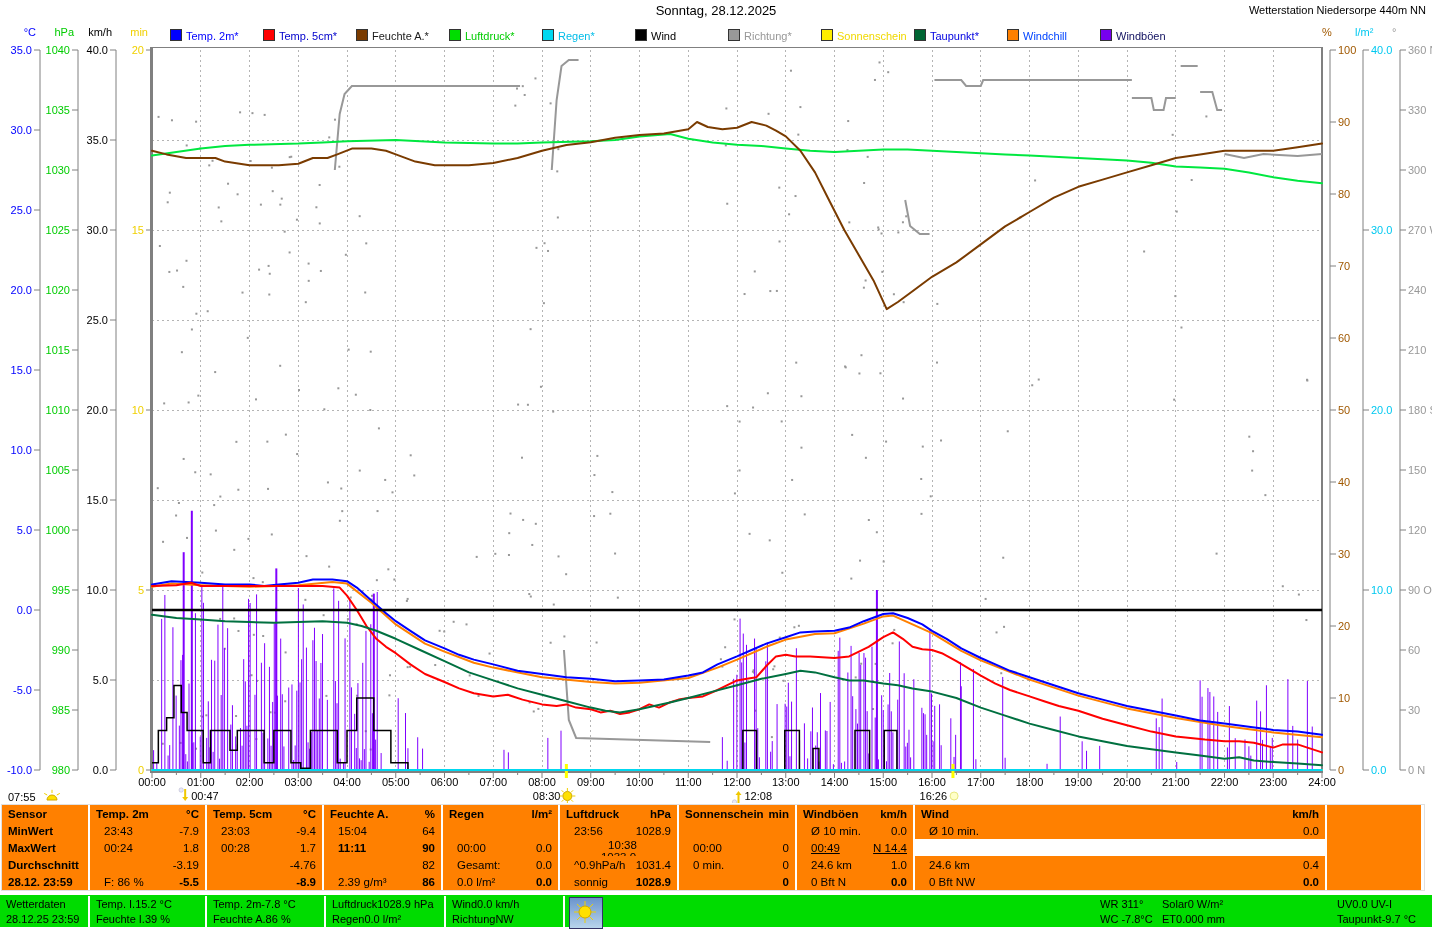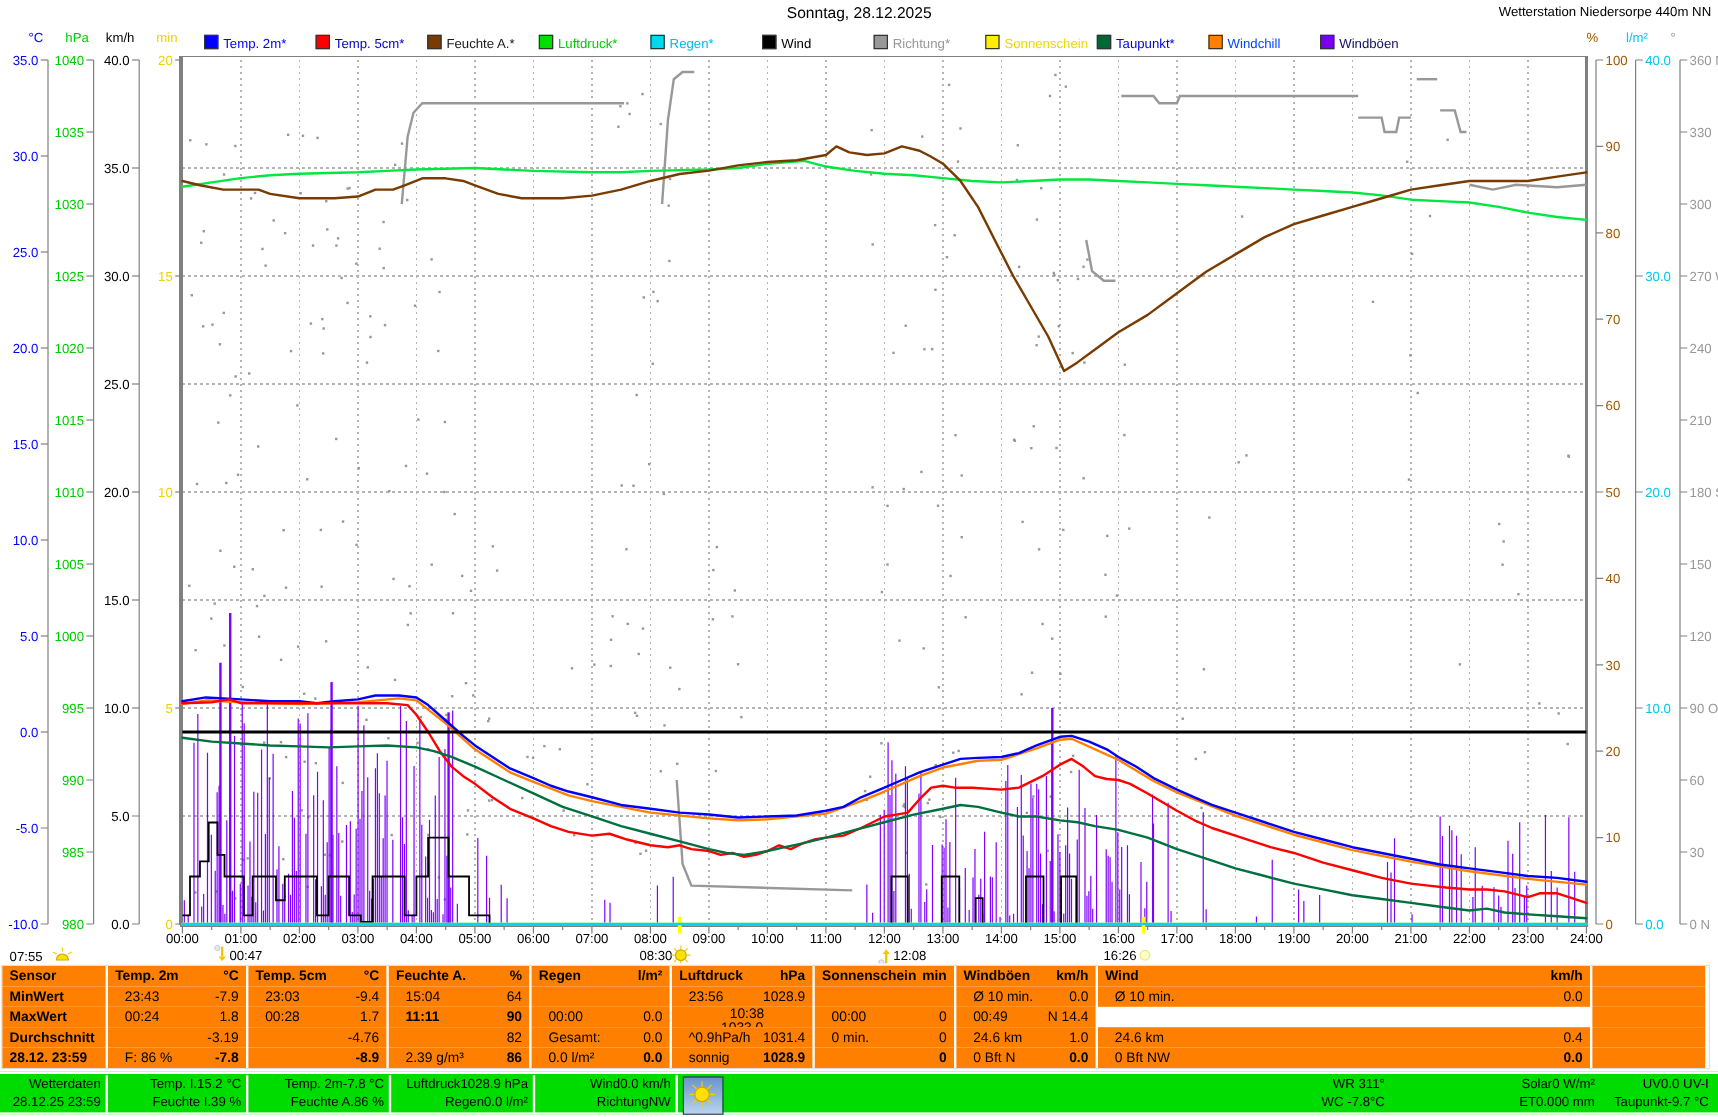--- a/index.html
+++ b/index.html
@@ -23,21 +23,21 @@
   .st-label{font-weight:bold;padding-left:6px}
   .st-hdr{font-weight:bold}
   .st-bold{font-weight:bold}
   .st-l{padding-left:8px}
   
   #status-bar{position:absolute;top:893px;left:0;width:1432px;height:36px;background:#00dc00;
       border-top:2px solid #fff;border-bottom:2px solid #fff;box-sizing:border-box;font-size:11px}
   .sb-cell{position:absolute;top:1px;height:32px;border-right:2px solid #fff;padding:1px 4px 0 4px;
       box-sizing:border-box}
   .sb-cell-r{position:absolute;top:1px;height:32px;padding:1px 4px 0 4px;box-sizing:border-box}
-  .sb-row{display:flex;justify-content:flex-end;line-height:15px;white-space:nowrap}
+  .sb-row{display:flex;justify-content:flex-start;line-height:15px;white-space:nowrap}
   #weather-icon{position:absolute;top:2px;left:569px;width:32px;height:30px;border:1px solid #336;
       background:linear-gradient(180deg,#6a94cc,#b8d4ec)}
 </style>
 </head>
 <body>
 
 <div class="app">
   <div class="abs" id="page-title">Sonntag, 28.12.2025</div>
   <div class="abs" id="station-name">Wetterstation Niedersorpe 440m NN</div>
   <div id="legend">
@@ -1040,21 +1040,21 @@
         <span>0.0</span>
       </div>
       <div class="st-cell" style="grid-area: 3 / 6; flex-direction: column;">
         <span class="st-l">10:38</span>
         <span>1033.0</span>
       </div>
       <div class="st-cell" style="grid-area: 3 / 7;">
         <span class="st-l">00:00</span>
         <span>0</span>
       </div>
-      <div class="st-cell" style="grid-area: 3 / 8;">
+      <div class="st-cell" style="grid-area: 3 / 8; text-decoration: underline;">
         <span class="st-l">00:49</span>
         <span>N 14.4</span>
       </div>
       <div class="st-cell" style="grid-area: 3 / 10;"></div>
       <div class="st-cell st-label" style="grid-area: 4 / 1; justify-content: flex-start;">Durchschnitt</div>
       <div class="st-cell" style="grid-area: 4 / 2;">
         <span class="st-l"></span>
         <span>-3.19</span>
       </div>
       <div class="st-cell" style="grid-area: 4 / 3;">
@@ -1082,21 +1082,21 @@
         <span>1.0</span>
       </div>
       <div class="st-cell" style="grid-area: 4 / 9;">
         <span class="st-l">24.6 km</span>
         <span>0.4</span>
       </div>
       <div class="st-cell" style="grid-area: 4 / 10;"></div>
       <div class="st-cell st-label" style="grid-area: 5 / 1; justify-content: flex-start;">28.12. 23:59</div>
       <div class="st-cell" style="grid-area: 5 / 2;">
         <span class="st-l">F: 86 %</span>
-        <span class="st-bold">-7.8</span>
+        <span class="st-bold">-5.5</span>
       </div>
       <div class="st-cell" style="grid-area: 5 / 3;">
         <span class="st-l"></span>
         <span class="st-bold">-8.9</span>
       </div>
       <div class="st-cell" style="grid-area: 5 / 4;">
         <span class="st-l">2.39 g/m³</span>
         <span class="st-bold">86</span>
       </div>
       <div class="st-cell" style="grid-area: 5 / 5;">

